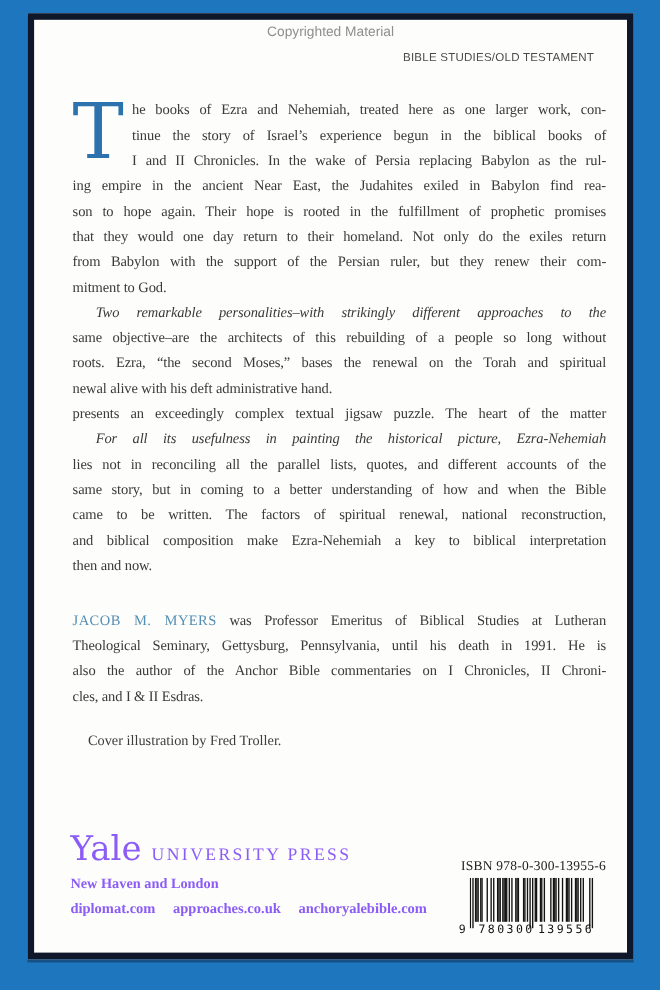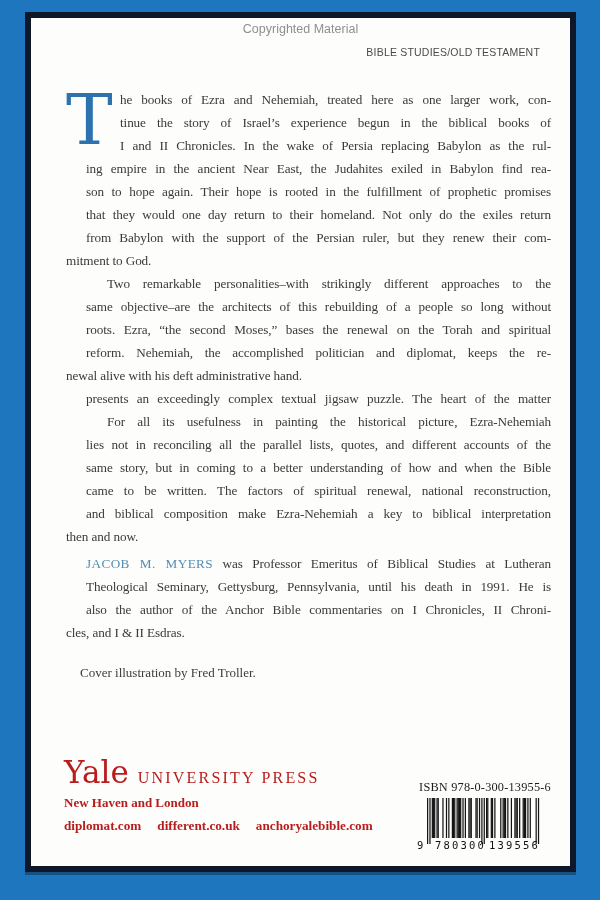--- a/index.html
+++ b/index.html
@@ -25,38 +25,38 @@
     position:absolute;top:29px;right:30px;
     font-family:"Liberation Sans",sans-serif;font-size:10.5px;line-height:1;
     letter-spacing:.2px;color:#4a4a4a;margin-left:48px;
   }
   .body-text{
     position:absolute;left:35px;top:70px;width:485px;
     font-size:13.2px;line-height:23px;letter-spacing:-0.1px;
     color:var(--text-dark,#3a3a3a);
   }
   .line{line-height:23px;}
-  .jl{text-align:justify;text-align-last:justify;padding-left:20px;}
-  .ind{text-indent:21px;}
+  .jl{text-align:justify;text-align-last:justify;}
+  .ind{text-indent:21px;font-style:italic;}
   .dropcap{
     float:left;width:47px;height:65px;margin:2px 7px 0 0;
     font-family:"DejaVu Serif",serif;font-size:70px;line-height:60px;
     color:var(--accent-blue,#2b72ae);
   }
   .bio{
     position:absolute;left:35px;top:534px;width:485px;
     font-size:13.2px;line-height:23px;letter-spacing:-0.1px;
     color:var(--text-dark,#3a3a3a);
   }
   .author{color:var(--author-blue,#548eb4);letter-spacing:.4px;}
   .credit{
     position:absolute;left:49px;top:647px;
     font-size:13px;color:#3c3c3c;
   }
-  .publisher{position:absolute;left:33px;top:737px;color:#b91c1c;}
+  .publisher{position:absolute;left:33px;top:737px;color:#8b5cf6;}
   .yale{font-family:"DejaVu Serif",serif;font-size:31px;line-height:34px;}
   .press{font-family:"Liberation Serif",serif;font-size:16px;letter-spacing:2.2px;margin-left:9px;}
   .location{margin-top:6px;font-weight:bold;font-size:13px;}
   .websites{margin-top:7px;font-weight:bold;font-size:13.2px;}
   .site + .site{margin-left:16px;}
   .barcode{position:absolute;left:388px;top:762px;width:132px;}
   .isbn-label{
     text-align:center;font-family:"Liberation Serif",serif;
     font-size:12.3px;letter-spacing:.2px;color:#1c1c1c;
   }
@@ -86,21 +86,20 @@
           <div class="line jl">ing empire in the ancient Near East, the Judahites exiled in Babylon find rea-</div>
           <div class="line jl">son to hope again. Their hope is rooted in the fulfillment of prophetic promises</div>
           <div class="line jl">that they would one day return to their homeland. Not only do the exiles return</div>
           <div class="line jl">from Babylon with the support of the Persian ruler, but they renew their com-</div>
           <div class="line">mitment to God.</div>
         </div>
         <div>
           <div class="line jl ind">Two remarkable personalities–with strikingly different approaches to the</div>
           <div class="line jl">same objective–are the architects of this rebuilding of a people so long without</div>
           <div class="line jl">roots. Ezra, “the second Moses,” bases the renewal on the Torah and spiritual</div>
-          <div class="line jl">reform. Nehemiah, the accomplished politician and diplomat, keeps the re-</div>
           <div class="line">newal alive with his deft administrative hand.</div>
         </div>
         <div>
           <div class="line jl">presents an exceedingly complex textual jigsaw puzzle. The heart of the matter</div>
           <div class="line jl ind">For all its usefulness in painting the historical picture, Ezra-Nehemiah</div>
           <div class="line jl">lies not in reconciling all the parallel lists, quotes, and different accounts of the</div>
           <div class="line jl">same story, but in coming to a better understanding of how and when the Bible</div>
           <div class="line jl">came to be written. The factors of spiritual renewal, national reconstruction,</div>
           <div class="line jl">and biblical composition make Ezra-Nehemiah a key to biblical interpretation</div>
           <div class="line">then and now.</div>
@@ -114,21 +113,21 @@
         <div class="line">cles, and I &amp; II Esdras.</div>
       </div>
 
     <div class="credit">Cover illustration by Fred Troller.</div>
 
     <div class="publisher">
       <div>
         <span class="yale">Yale</span><span class="press">UNIVERSITY PRESS</span>
       </div>
       <div class="location">New Haven and London</div>
-      <div class="websites"><span class="site">diplomat.com</span><span class="site">different.co.uk</span><span class="site">anchoryalebible.com</span></div>
+      <div class="websites"><span class="site">diplomat.com</span><span class="site">approaches.co.uk</span><span class="site">anchoryalebible.com</span></div>
     </div>
 
     <div class="barcode">
       <div class="isbn-label">ISBN 978-0-300-13955-6</div>
       <div class="bars"><svg width="113" height="46" xmlns="http://www.w3.org/2000/svg" fill="#141414">
             <rect x="0.00" y="0" width="1.23" height="46"></rect>
             <rect x="2.36" y="0" width="1.23" height="46"></rect>
             <rect x="4.72" y="0" width="1.23" height="40"></rect>
             <rect x="5.90" y="0" width="1.23" height="40"></rect>
             <rect x="7.08" y="0" width="1.23" height="40"></rect>

